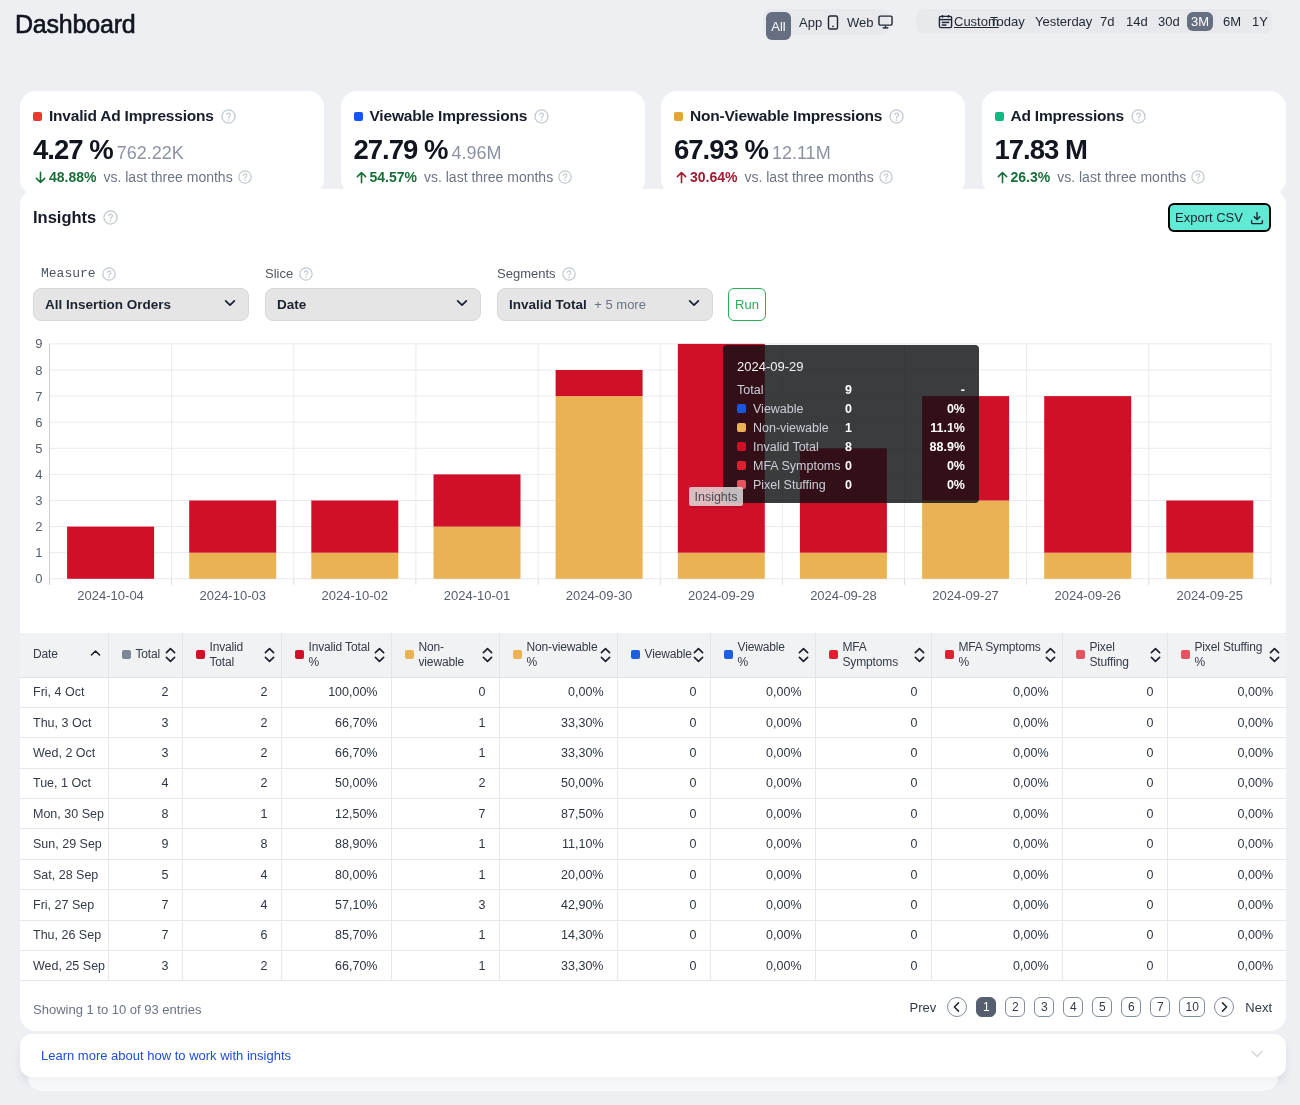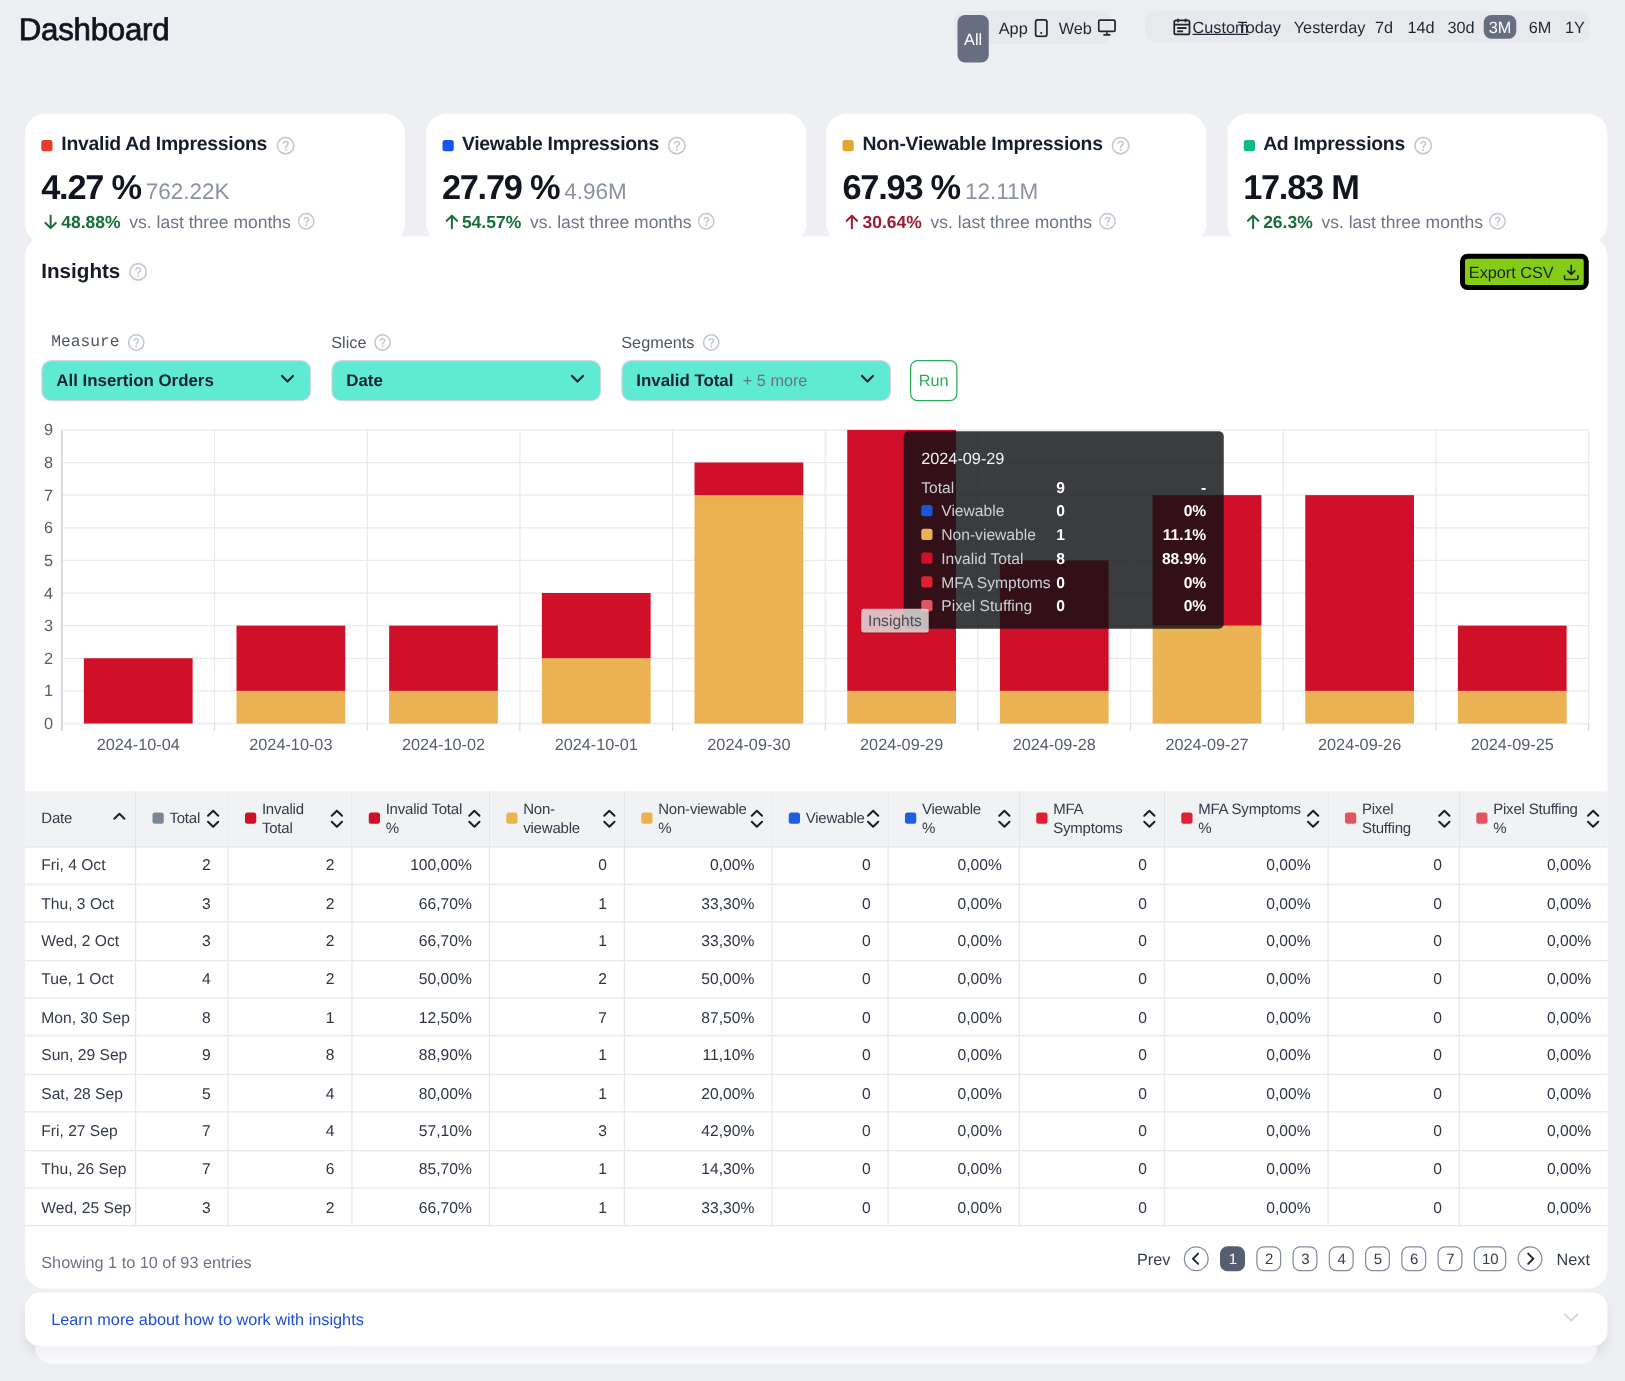--- a/index.html
+++ b/index.html
@@ -18,23 +18,23 @@
 .sw{display:inline-block;width:9px;height:9px;border-radius:2px;flex:none;}
 .stat .v{margin-top:9px;font-size:27.5px;font-weight:800;color:#10151f;letter-spacing:-1px;}
 .stat .v .sub{font-size:18px;font-weight:400;color:#8b93a2;letter-spacing:0;margin-left:4px;}
 .stat .d{margin-top:3px;font-size:14px;color:#6c7585;display:flex;align-items:center;gap:1px;}
 .stat .d b{font-weight:700;}
 .gr{color:#186e38;}
 .rd{color:#9e1b31;}
 
 #ins{left:20px;top:189px;width:1266px;height:842px;}
 .ititle{position:absolute;left:13px;top:19px;font-size:16.5px;font-weight:700;color:#141a26;display:flex;align-items:center;gap:7px;}
-.exp{position:absolute;right:15px;top:14px;width:103px;height:29px;border:4px solid #000000;border-radius:6px;background:#84cc16;display:flex;align-items:center;justify-content:center;gap:7px;font-size:13px;color:#1c222e;}
+.exp{position:absolute;right:15px;top:14px;width:103px;height:29px;border:2px solid #000000;border-radius:6px;background:#5eead4;display:flex;align-items:center;justify-content:center;gap:7px;font-size:13px;color:#1c222e;}
 .flabel{position:absolute;font-size:13px;color:#4d5562;display:flex;align-items:center;gap:6px;}
-.fsel{position:absolute;top:99px;height:33px;width:216px;border:1px solid #d4d8dd;border-radius:8px;background:#5eead4;display:flex;align-items:center;padding:0 11px;font-size:13.5px;font-weight:700;color:#1b2230;}
+.fsel{position:absolute;top:99px;height:33px;width:216px;border:1px solid #d4d8dd;border-radius:8px;background:#e5e5e5;display:flex;align-items:center;padding:0 11px;font-size:13.5px;font-weight:700;color:#1b2230;}
 .fsel .chev{margin-left:auto;}
 .runbtn{position:absolute;top:99px;left:708px;width:38px;height:33px;border:1px solid #27ae57;border-radius:6px;color:#27ae57;font-size:13px;display:flex;align-items:center;justify-content:center;background:#fff;}
 
 table{position:absolute;left:0;top:444px;width:1266px;border-collapse:collapse;table-layout:fixed;font-size:13px;}
 th{background:#f1f2f4;font-weight:400;color:#333b48;font-size:12px;letter-spacing:-.15px;text-align:left;vertical-align:middle;height:44px;padding:0 0 0 13px;border-right:1px solid #e3e5e9;border-bottom:1px solid #dfe2e6;position:relative;line-height:15px;}
 th:last-child,td:last-child{border-right:none;}
 td{background:#fff;color:#2d3544;height:30.4px;padding:0 13px;border-right:1px solid #e6e8ec;border-bottom:1px solid #e6e8ec;text-align:right;white-space:nowrap;font-size:12.5px;}
 td.dt{text-align:left;color:#333b48;}
 .thc{display:flex;align-items:center;gap:5px;padding-right:16px;white-space:nowrap;}
 .sort{position:absolute;right:6px;top:50%;transform:translateY(-50%);}
@@ -52,21 +52,21 @@
 #tip .tt{position:absolute;left:14px;top:14px;color:#f3f4f6;}
 .trow{position:absolute;left:14px;right:14px;height:19px;display:flex;align-items:center;gap:7px;color:#c9cfd8;font-size:12.5px;}
 .trow .nm{flex:none;}
 .trow .v1{position:absolute;left:108px;color:#fff;font-weight:700;}
 .trow .v2{position:absolute;right:0;color:#fff;font-weight:700;}
 #chip{left:689px;top:487px;width:54px;height:19px;background:rgba(223,220,220,.84);color:#474d57;font-size:12.5px;display:flex;align-items:center;justify-content:center;border-radius:2px;box-shadow:0 1px 2px rgba(0,0,0,.18);}
 </style></head><body>
 
 <div class="abs h1">Dashboard</div>
 <div class="seg" style="left:763px;top:9px;width:126px;height:26px;">
-<div class="on" style="left:3px;top:3px;width:25px;height:38px;">All</div>
+<div class="on" style="left:3px;top:3px;width:25px;height:28px;">All</div>
 <div class="it" style="left:36px;top:0;height:26px;gap:5px;">App <svg width="12" height="15" viewBox="0 0 12 16" fill="none">
         <rect x="1.2" y="1" width="9.6" height="14" rx="1.8" stroke="#1f2733" stroke-width="1.5"></rect>
         <circle cx="6" cy="12.2" r=".9" fill="#1f2733"></circle>
       </svg></div>
 <div class="it" style="left:84px;top:0;height:26px;gap:4px;">Web <svg width="15" height="14" viewBox="0 0 16 15" fill="none">
         <rect x="1" y="1.2" width="14" height="9.6" rx="1.2" stroke="#1f2733" stroke-width="1.5"></rect>
         <path d="M8 11.5v2" stroke="#1f2733" stroke-width="1.5"></path>
         <path d="M5 13.8h6" stroke="#1f2733" stroke-width="1.5"></path>
       </svg></div>
 </div>

